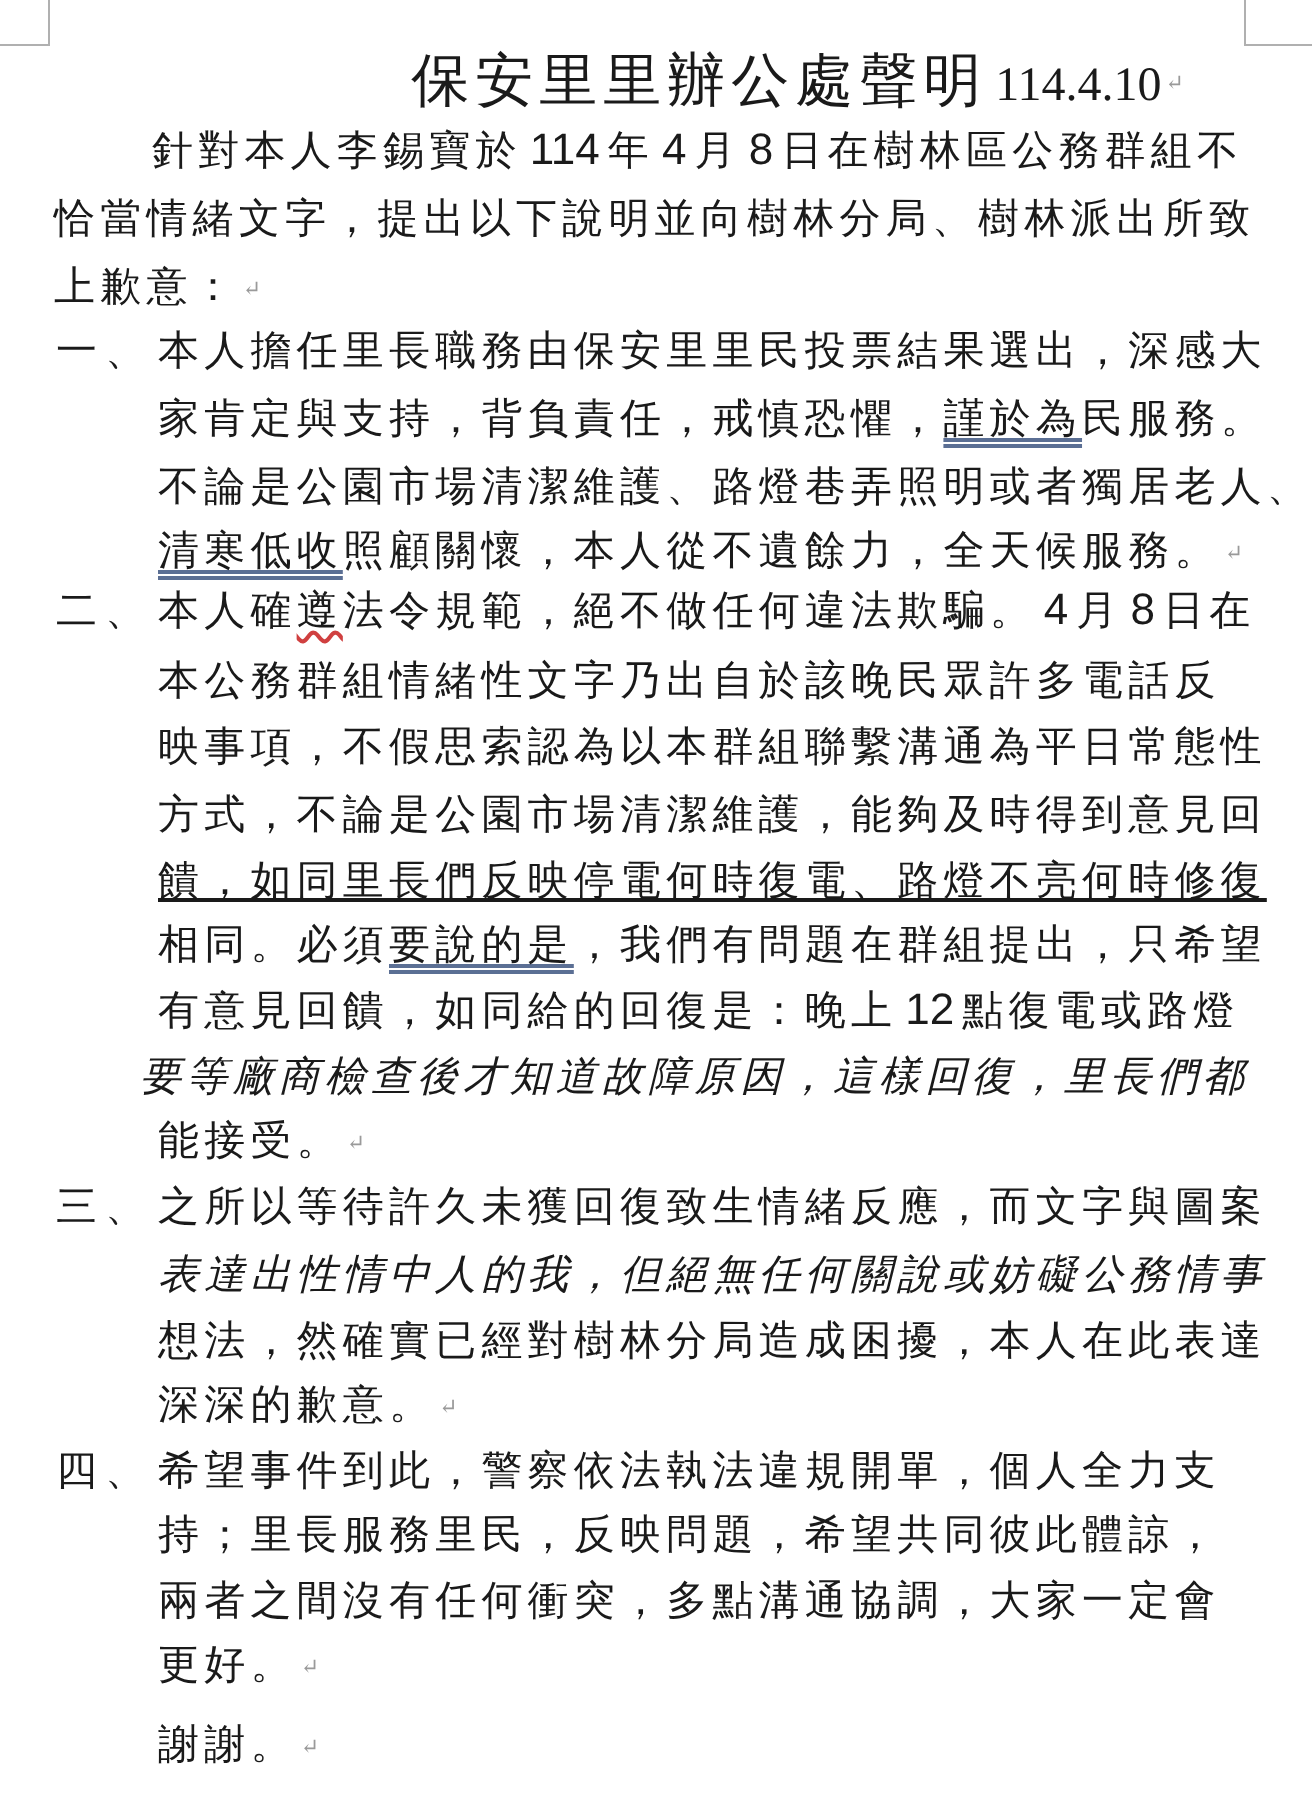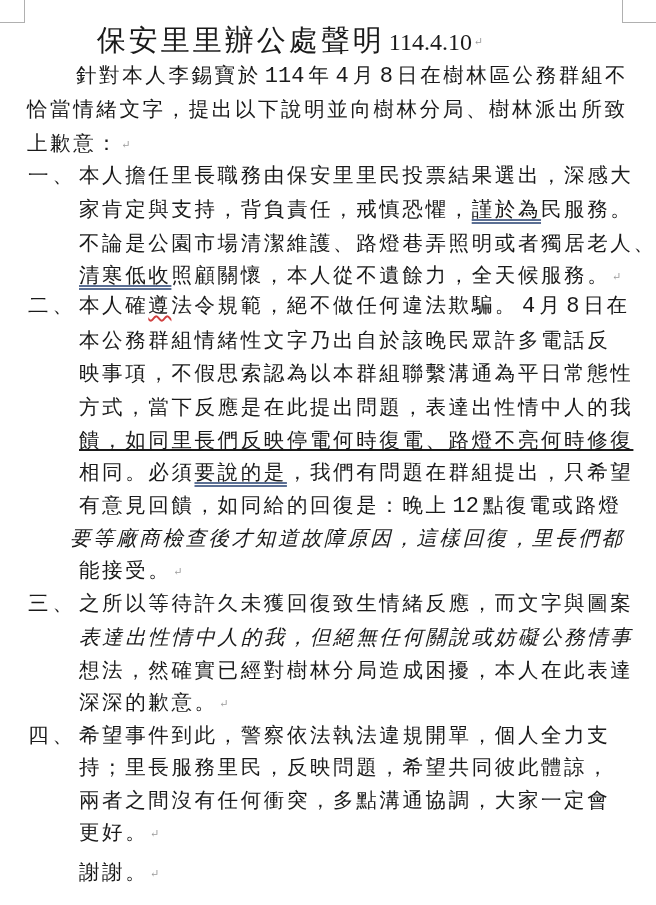--- a/index.html
+++ b/index.html
@@ -39,23 +39,23 @@
   }
   .page {
     position: absolute;
     left: 0;
     top: 0;
     width: 656px;
   }
   .title {
     position: absolute;
     top: 20px;
-    left: 0;
+    left: 12px;
     width: 580px;
-    text-align: center;
+    text-align: right;
     font-size: 29px;
     line-height: 40px;
     letter-spacing: 3px;
     white-space: nowrap;
   }
   .title .date {
     font-family: "Liberation Serif", serif;
     font-size: 24px;
     letter-spacing: 0;
     margin-left: 4px;
@@ -68,21 +68,21 @@
     vertical-align: middle;
   }
   .line {
     position: absolute;
     font-size: 20.5px;
     line-height: 30px;
     white-space: nowrap;
     letter-spacing: 2.6px;
   }
   .num {
-    font-family: Liberation Mono, monospace;
+    font-family: Liberation Sans, sans-serif;
     letter-spacing: 0;
     padding: 0 4px;
     font-size: 22px;
   }
   .ul-black {
     text-decoration-color: #111;
     text-underline-offset: 4px;
     text-decoration-thickness: 2px;
   }
   .ul-blue {
@@ -136,21 +136,21 @@
   <div class="line" style="left:79px; top:260px;">
     <span class="ul-blue">清寒低收</span><span>照顧關懷，本人從不遺餘力，全天候服務。</span><span class="mark">↵</span>
   </div>
 
   <div class="list-num" style="top:290px;">二、</div>
   <div class="line" style="left:79px; top:290px;">
     <span>本人確</span><span class="ul-wavy">遵</span><span>法令規範，絕不做任何違法欺騙。</span><span class="num">4</span><span>月</span><span class="num">8</span><span>日在</span>
   </div>
   <div class="line" style="left:79px; top:325px;">本公務群組情緒性文字乃出自於該晚民眾許多電話反</div>
   <div class="line" style="left:79px; top:358px;">映事項，不假思索認為以本群組聯繫溝通為平日常態性</div>
-  <div class="line" style="left:79px; top:392px;">方式，當下反應是在此提出問題，表達出性情中人的我</div>
+  <div class="line" style="left:79px; top:392px;">方式，不論是公園市場清潔維護，能夠及時得到意見回</div>
   <div class="line" style="left:79px; top:425px;text-decoration:underline;">饋，如同里長們反映停電何時復電、路燈不亮何時修復</div>
   <div class="line" style="left:79px; top:457px;">
     <span>相同。必須</span><span class="ul-blue">要說的是</span><span>，我們有問題在群組提出，只希望</span>
   </div>
   <div class="line" style="left:79px; top:490px;">
     <span>有意見回饋，如同給的回復是：晚上</span><span class="num">12</span><span>點復電或路燈</span>
   </div>
   <div class="line" style="left:70px; top:523px;font-style:italic;">要等廠商檢查後才知道故障原因，這樣回復，里長們都</div>
   <div class="line" style="left:79px; top:555px;">
     <span>能接受。</span><span class="mark">↵</span>

